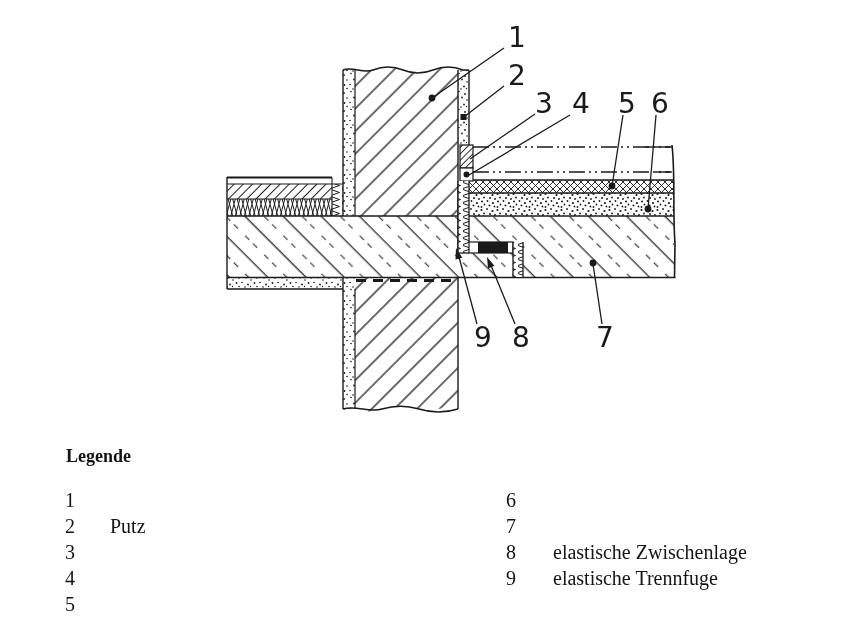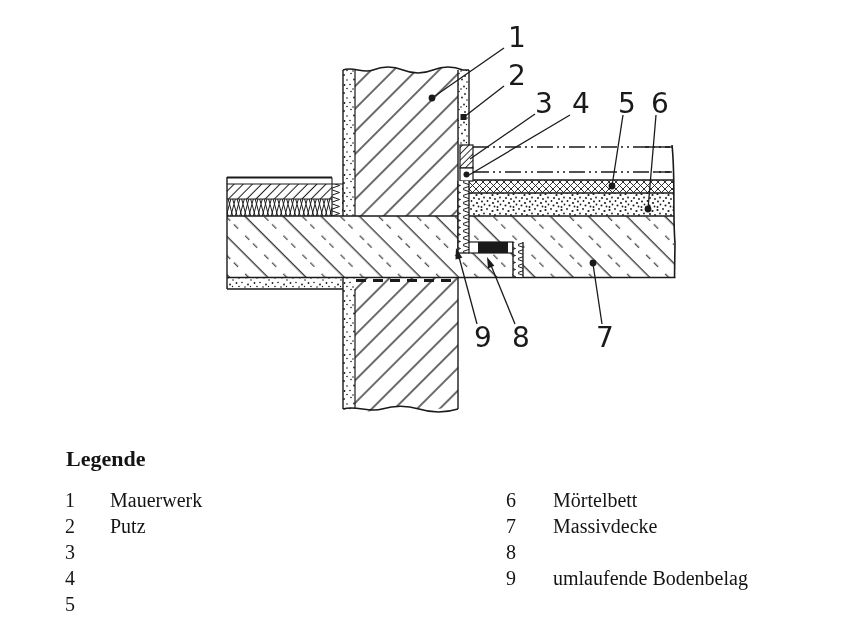--- a/index.html
+++ b/index.html
@@ -8,21 +8,21 @@
     font-family:"Liberation Serif", serif; overflow:hidden;
   }
   #drawing { position:absolute; left:0; top:0; }
   .callout-num {
     font-family:"DejaVu Sans", sans-serif;
     font-size:28px; fill:#1a1a1a;
   }
   .legend { position:absolute; left:0; top:0; width:851px; color:#141414; }
   .legend-title {
     position:absolute; left:66px; top:446px;
-    font-size:22px; font-weight:bold;
+    font-size:18px; font-weight:bold;
   }
   .legend-col { position:absolute; top:487px; font-size:20px; }
   .legend-col-1 { left:65px; }
   .legend-col-2 { left:506px; }
   .lrow { display:flex; line-height:26px; }
   .legend-col-1 .lnum { width:45px; }
   .legend-col-2 .lnum { width:47px; }
 </style>
 </head>
 <body>
@@ -229,49 +229,47 @@
     <text class="callout-num" x="605" y="347">7</text>
   </g>
 </svg>
 
   <div class="legend">
     <div class="legend-title">Legende</div>
 
     <div class="legend-col legend-col-1">
       <div class="lrow">
         <span class="lnum">1</span>
-        <span class="llabel">Mauerwerk</span>
       </div>
       <div class="lrow">
         <span class="lnum">2</span>
         <span class="llabel">Putz</span>
       </div>
       <div class="lrow">
         <span class="lnum">3</span>
       </div>
       <div class="lrow">
         <span class="lnum">4</span>
       </div>
       <div class="lrow">
         <span class="lnum">5</span>
       </div>
     </div>
 
     <div class="legend-col legend-col-2">
       <div class="lrow">
         <span class="lnum">6</span>
-        <span class="llabel">Mörtelbett</span>
       </div>
       <div class="lrow">
         <span class="lnum">7</span>
-        <span class="llabel">Massivdecke</span>
       </div>
       <div class="lrow">
         <span class="lnum">8</span>
+        <span class="llabel">elastische Zwischenlage</span>
       </div>
       <div class="lrow">
         <span class="lnum">9</span>
-        <span class="llabel">umlaufende Bodenbelag</span>
+        <span class="llabel">elastische Trennfuge</span>
       </div>
     </div>
   </div>
 
 </div>
 
 </body></html>

